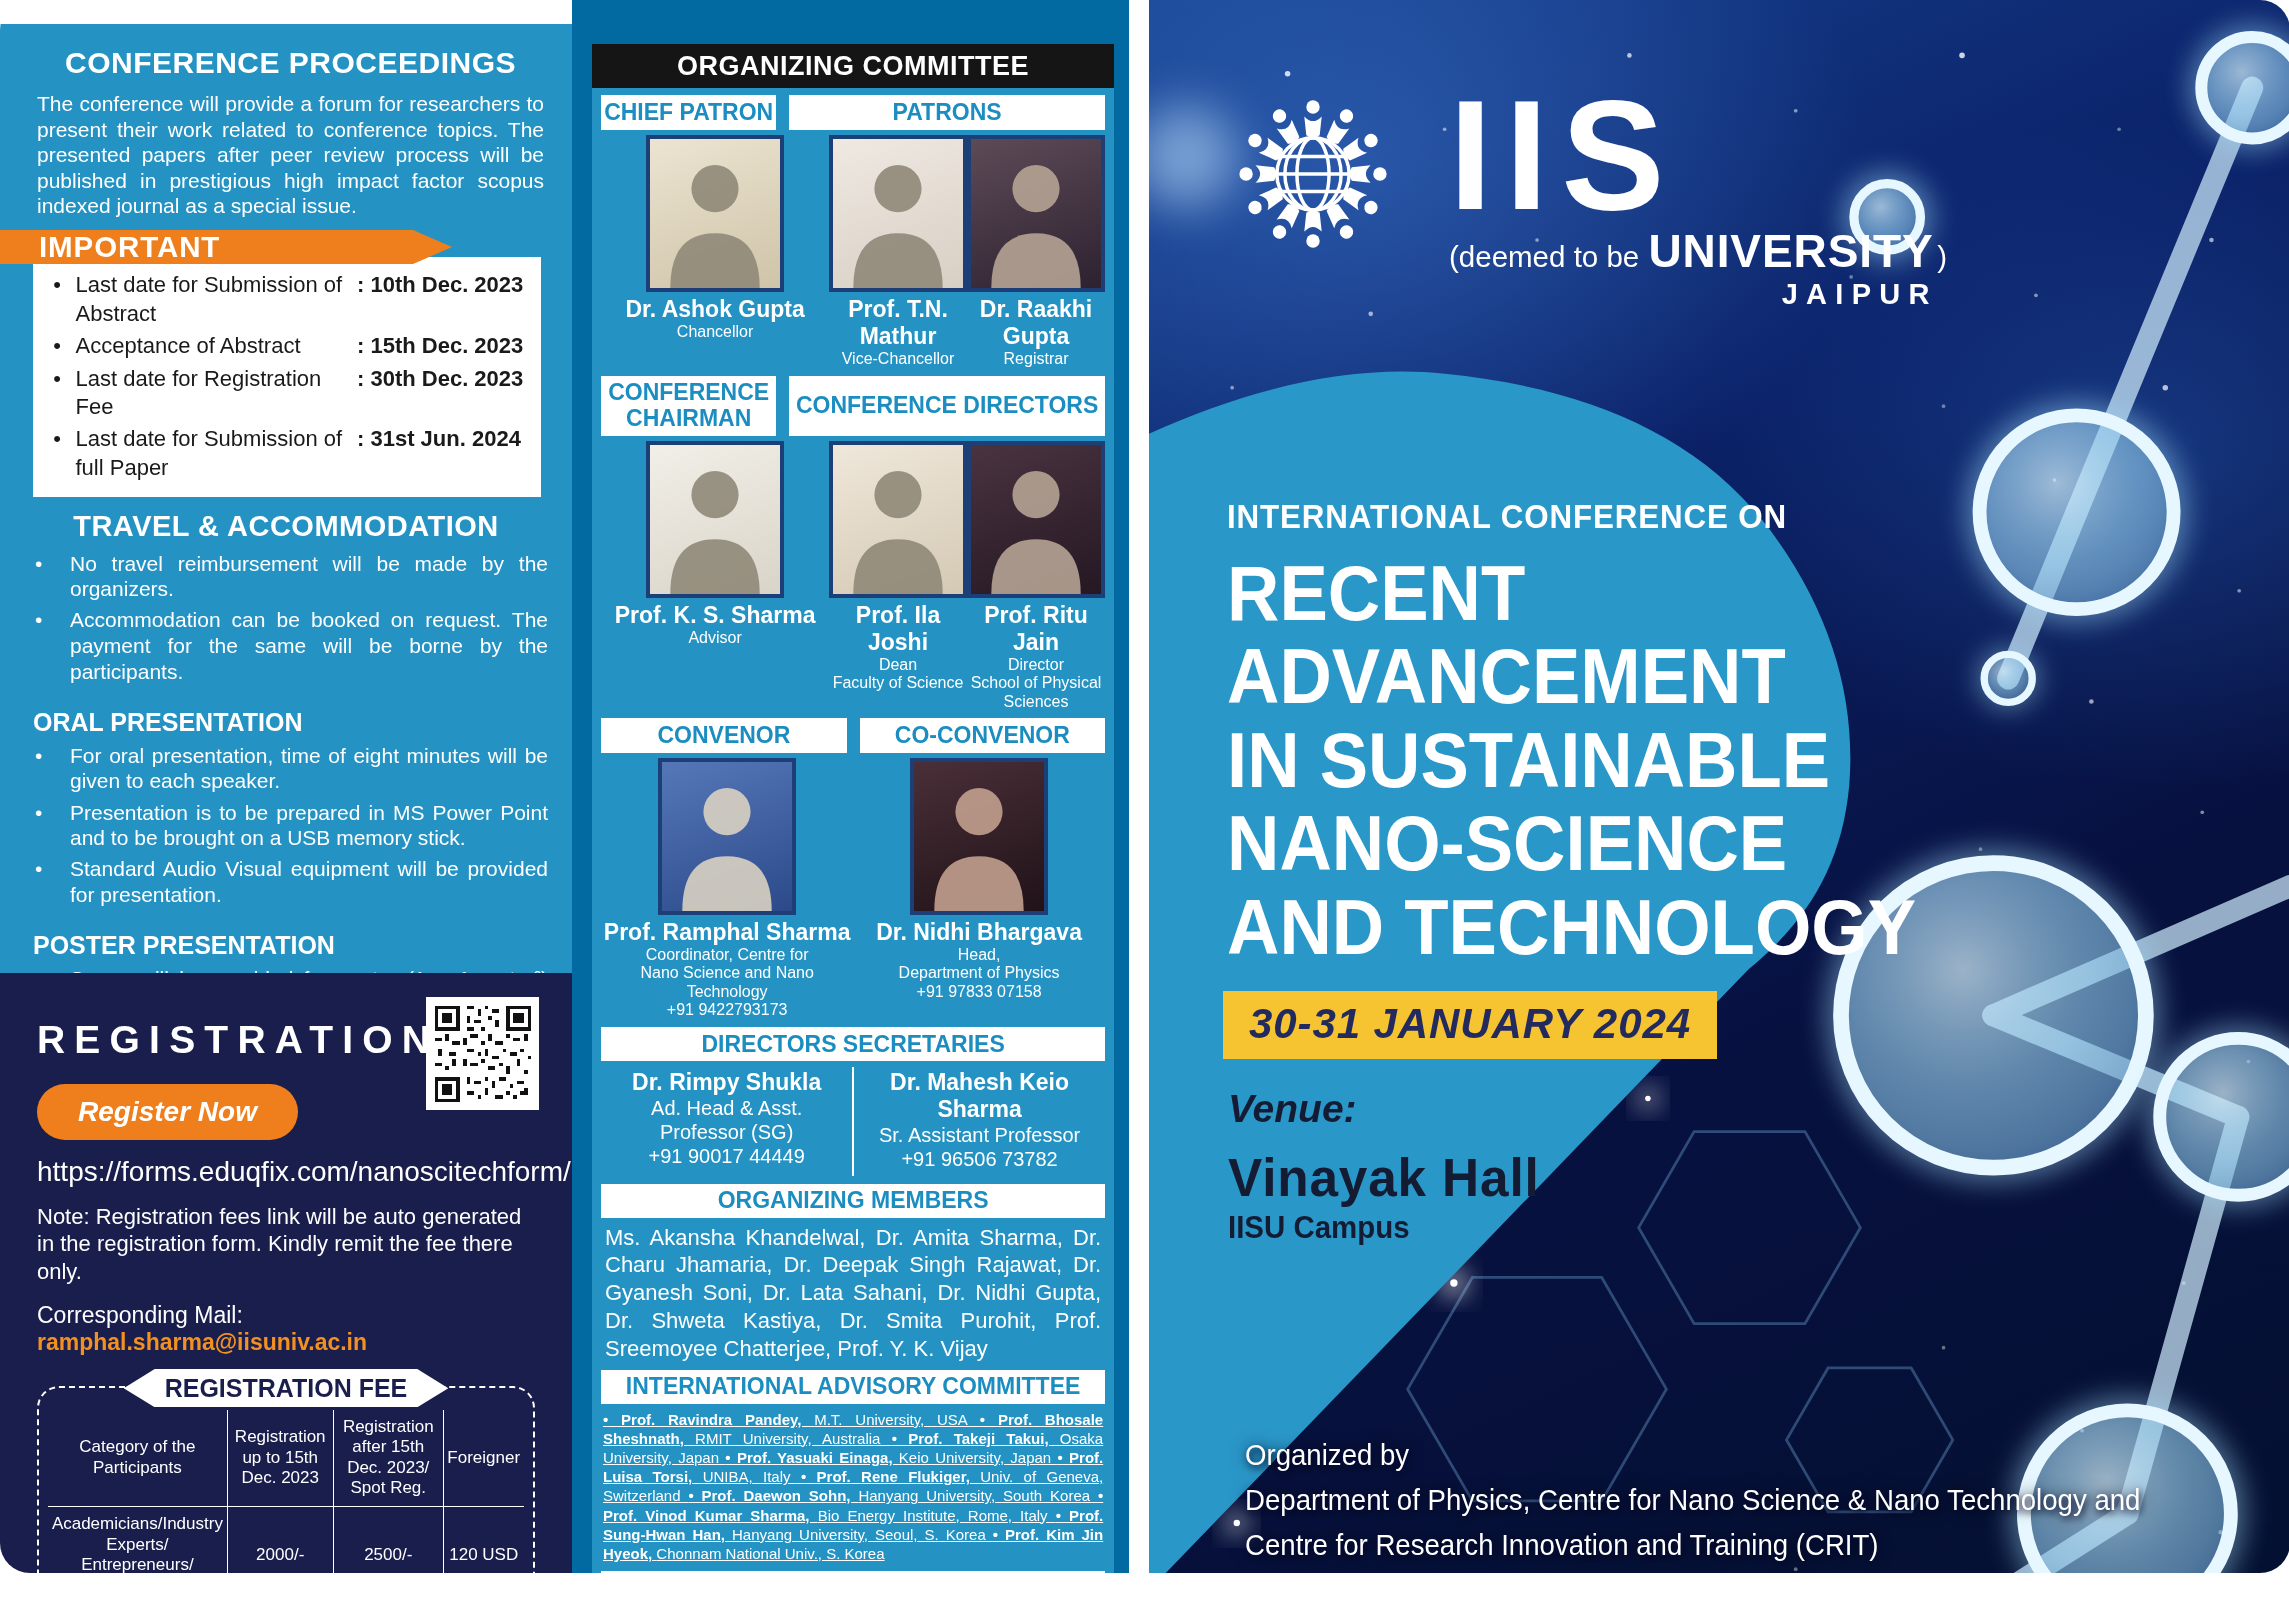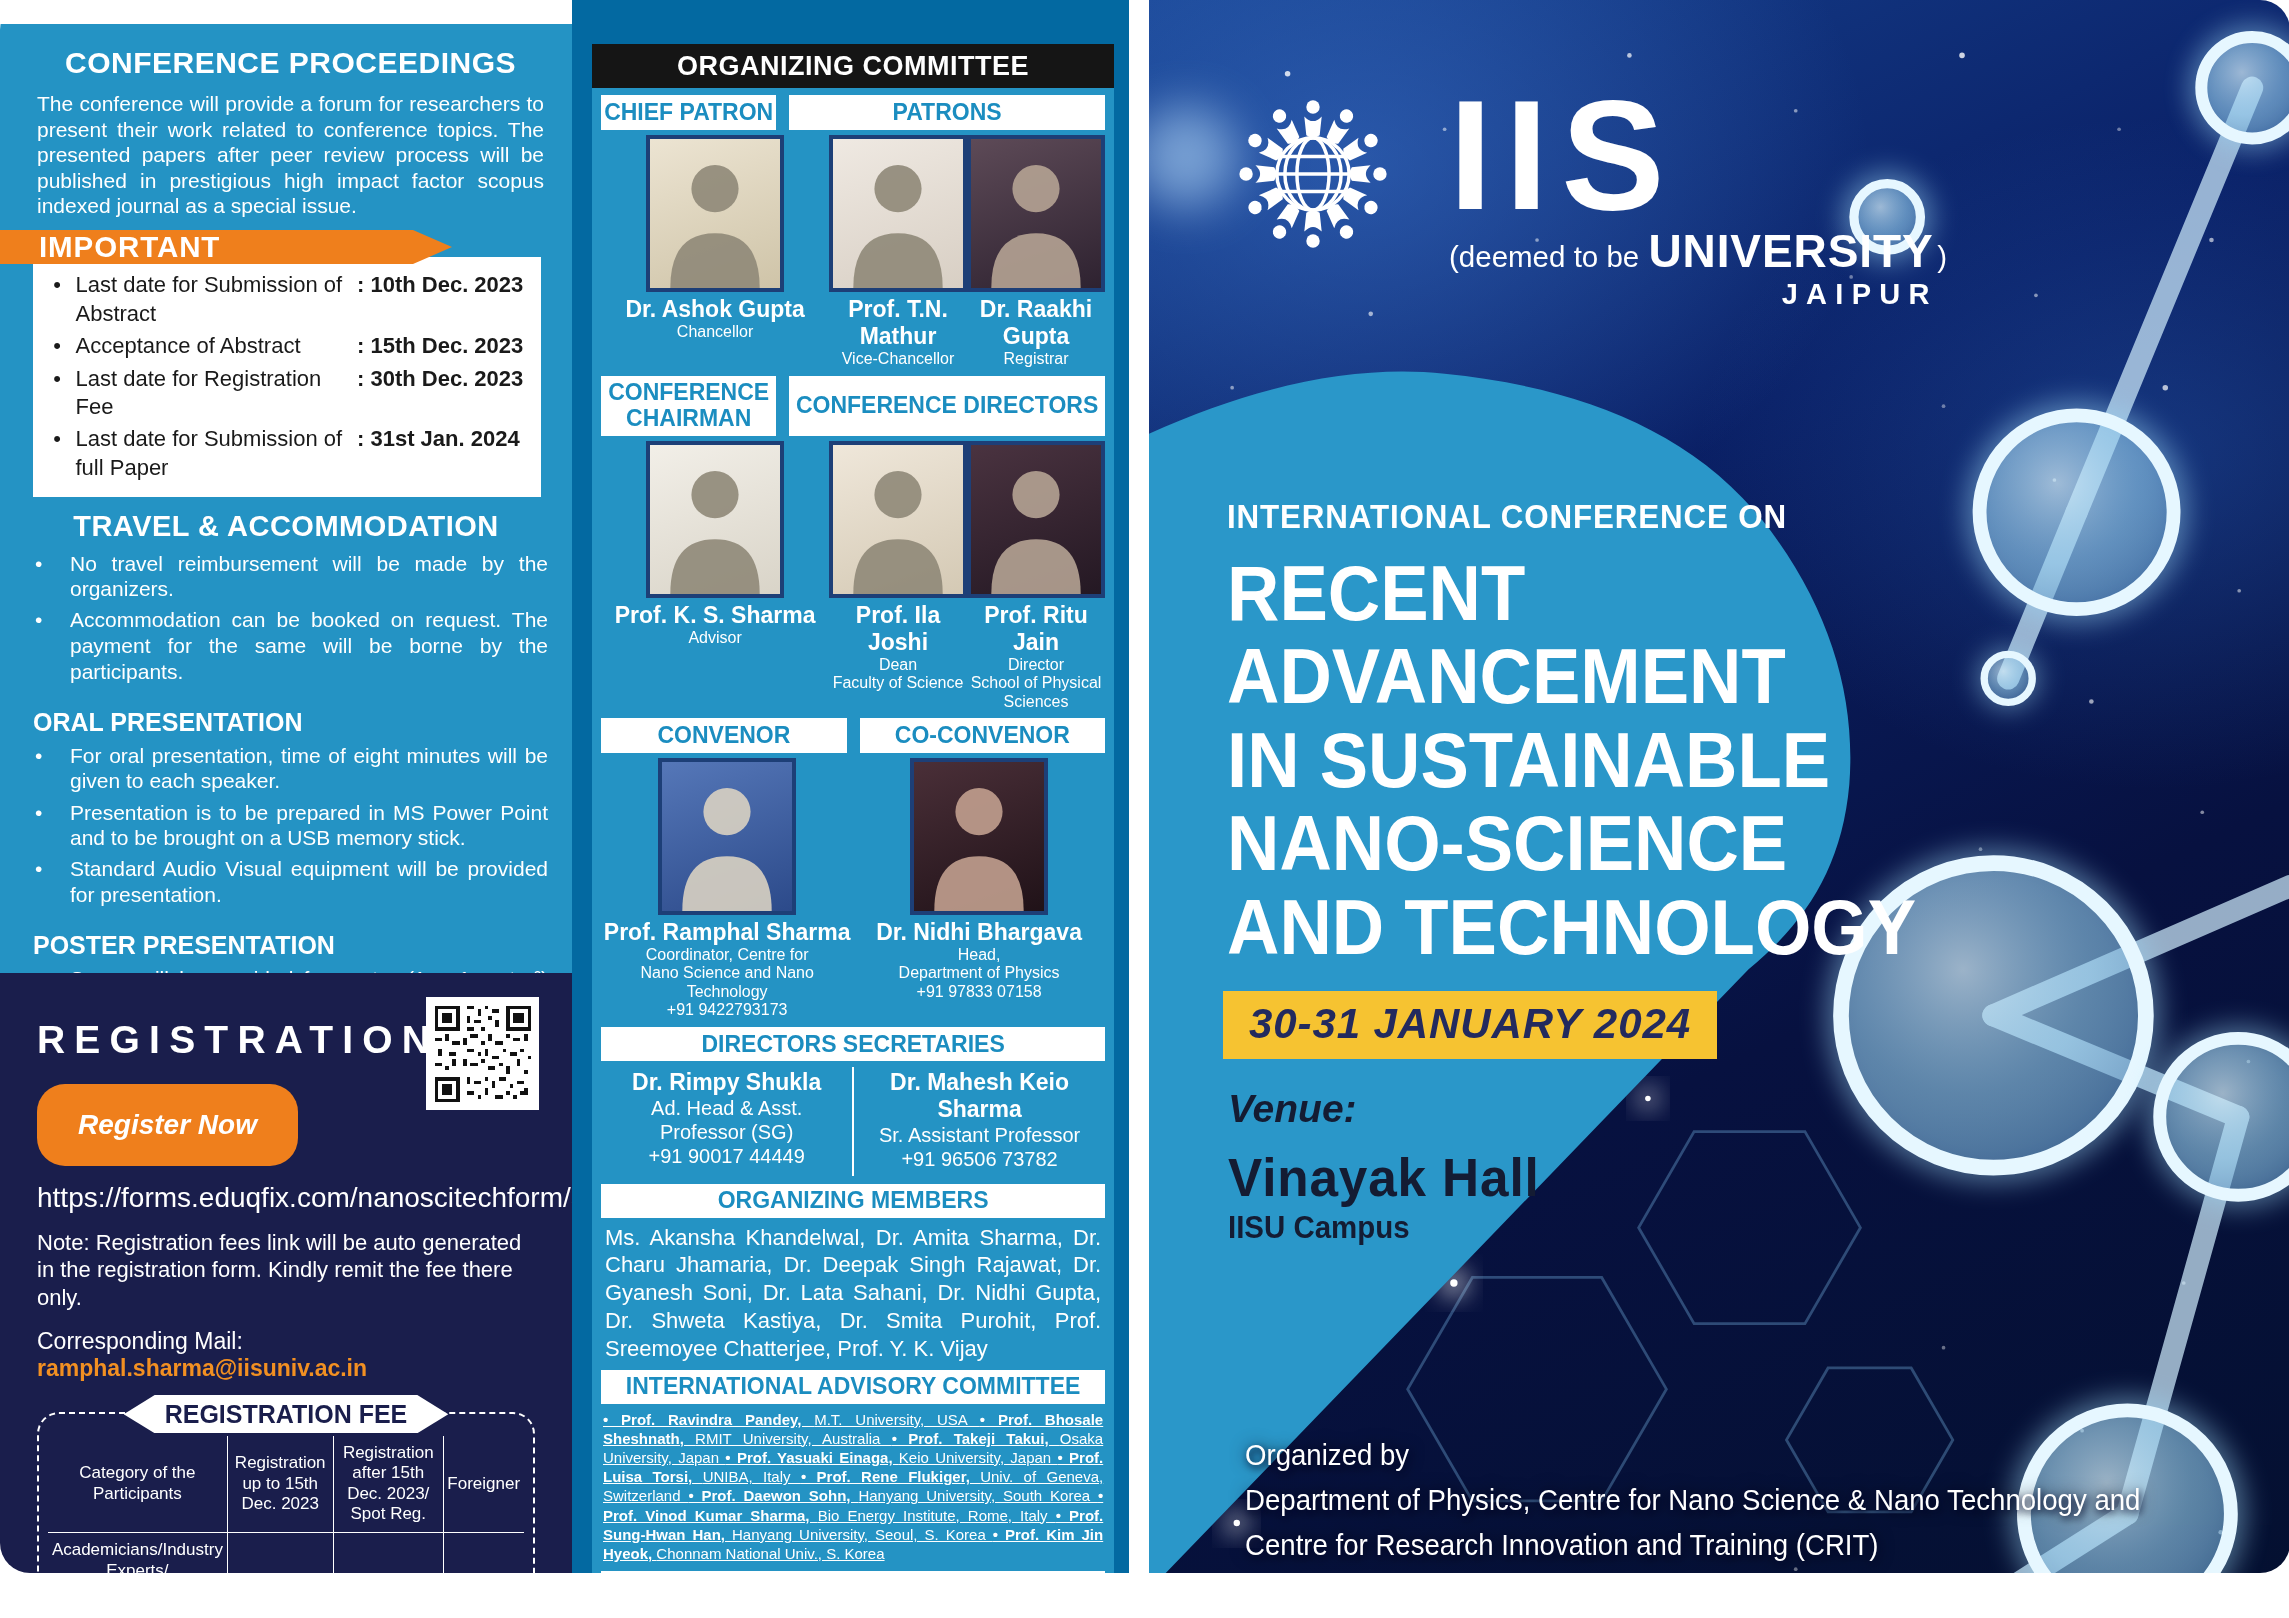--- a/index.html
+++ b/index.html
@@ -23,21 +23,21 @@
   .sec-title { margin:13px 0 7.4px; font-size:29px; text-align:center; font-weight:800; letter-spacing:0.5px; }
   .sub-title { margin:13px 0 5.5px 33px; font-size:25px; font-weight:800; }
   ul.bullets { list-style:none; margin:0 24px 5.5px 0; }
   ul.bullets li { position:relative; padding-left:70px; font-size:21px; line-height:1.22; margin-bottom:5.5px; text-align:justify; }
   ul.bullets li::before { content:"\2022"; position:absolute; left:35px; }
 
   .registration { position:relative; height:646px; background:#1a1e4c; color:#fff; padding:28px 37px 0; overflow:hidden; }
   .qr { position:absolute; top:24px; right:33px; width:113px; height:113px; background:#fff; padding:4.6px; }
   .qr svg { width:100%; height:100%; display:block; shape-rendering:crispEdges; }
   .reg-title { font-size:39px; font-weight:800; letter-spacing:9.2px; margin-top:16.6px; }
-  .reg-btn { display:inline-block; background:#ef7f1c; border-radius:28px; padding:25px 41px; margin-top:22px;
+  .reg-btn { display:inline-block; background:#ef7f1c; border-radius:28px; padding:12px 41px; margin-top:22px;
     font-size:28px; font-weight:800; font-style:italic; cursor:pointer; }
   .reg-url { margin-top:16.6px; font-size:28px; letter-spacing:0; white-space:nowrap; }
   .reg-note { margin-top:14.8px; font-size:22px; line-height:1.25; }
   .reg-mail { margin-top:16.6px; font-size:23px; }
   .reg-mail .mail { color:#f29022; font-weight:800; text-decoration:none; cursor:pointer; }
   .fee { position:relative; margin-top:29.5px; border:2.8px dashed #fff; border-radius:22px; padding:22px 9.2px 9.2px; }
   .fee .badge { position:absolute; top:-18.5px; left:50%; transform:translateX(-50%); background:#fff; color:#1a1e4c;
     font-weight:800; font-size:25px; padding:4.6px 41px; white-space:nowrap;
     clip-path:polygon(0 50%, 31px 0, calc(100% - 31px) 0, 100% 50%, calc(100% - 31px) 100%, 31px 100%); }
   .fee table { width:100%; border-collapse:collapse; border-style:hidden; font-size:17px; color:#fff; }
@@ -128,21 +128,21 @@
             <span class="dte">: 15th Dec. 2023</span>
           </div>
         <div class="drow">
             <span class="dot">•</span>
             <span class="lbl">Last date for Registration Fee</span>
             <span class="dte">: 30th Dec. 2023</span>
           </div>
         <div class="drow">
             <span class="dot">•</span>
             <span class="lbl">Last date for Submission of full Paper</span>
-            <span class="dte">: 31st Jan. 2024</span>
+            <span class="dte">: 31st Jun. 2024</span>
           </div>
       </div>
       <h2 class="sec-title">TRAVEL &amp; ACCOMMODATION</h2>
       <ul class="bullets">
           <li>No travel reimbursement will be made by the organizers.</li>
           <li>Accommodation can be booked on request. The payment for the same will be borne by the participants.</li>
         </ul>
       <h3 class="sub-title">ORAL PRESENTATION</h3>
       <ul class="bullets">
           <li>For oral presentation, time of eight minutes will be given to each speaker.</li>

